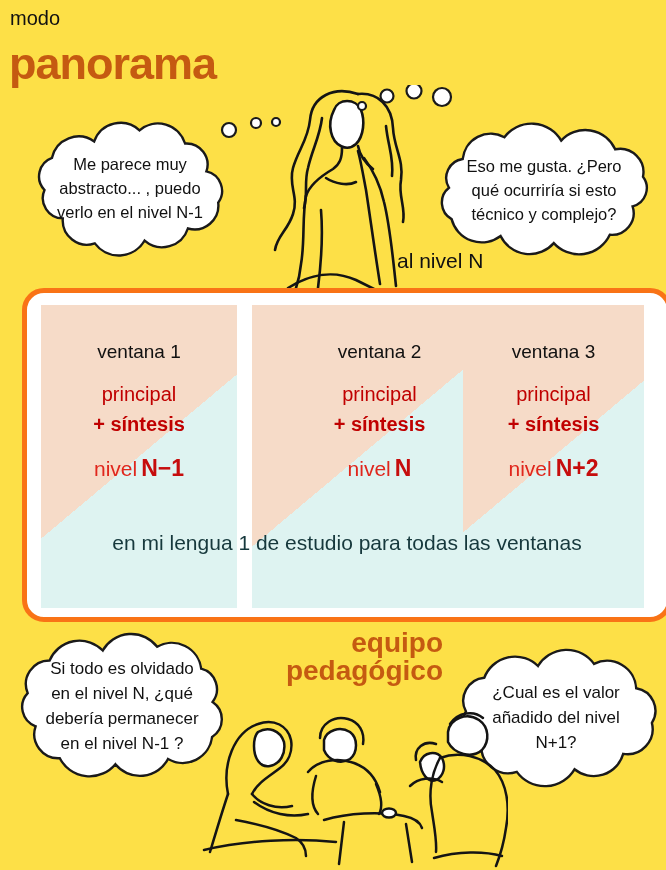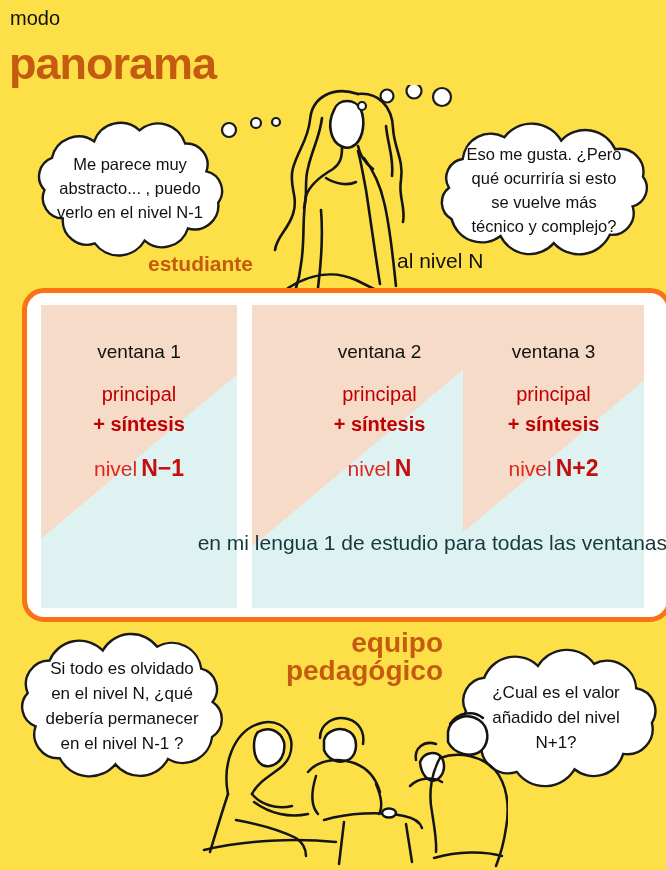--- a/index.html
+++ b/index.html
@@ -21,21 +21,21 @@
 
   .main-box{position:absolute;left:22px;top:288px;width:640px;height:324px;
     background:#fff;border:5px solid #f97316;border-radius:22px;z-index:2;}
   .panel{position:absolute;top:12px;height:303px;width:196px;
     background:linear-gradient(140deg,#F6DBC8 50%,#DEF3F1 50%);}
   .panel .win-name{position:absolute;top:36px;width:100%;text-align:center;font-size:19px;color:#111;}
   .panel .line1{position:absolute;top:78px;width:100%;text-align:center;font-size:20px;font-weight:normal;color:#C00000;}
   .panel .line2{position:absolute;top:108px;width:100%;text-align:center;font-size:20px;font-weight:bold;color:#C00000;}
   .panel .level{position:absolute;top:150px;width:100%;text-align:center;font-size:21px;color:#E0261C;}
   .panel .level b{font-size:23px;color:#C60D0D;margin-left:4px;}
-  .box-caption{position:absolute;left:0;top:238px;width:100%;text-align:right;
+  .box-caption{position:absolute;left:0;top:238px;width:100%;text-align:center;
     font-size:21px;color:#16383C;z-index:3;}
 
   .label-equipo{position:absolute;left:233px;top:629px;width:210px;text-align:right;
     font-size:28px;line-height:28px;font-weight:bold;color:#C55A11;}
 
   .illustration{position:absolute;z-index:1;}
   .overlay3{z-index:3;}
   .overlay4{z-index:4;}
 </style>
 </head>
@@ -87,26 +87,24 @@
     </div>
   </div>
 
   <div class="cloud overlay3 illustration" style="left:424px;top:120px;width:240px;height:140px;">
     <svg width="240" height="140" viewBox="0 0 240 140">
       <path fill="#fff" stroke="#1a1a1a" stroke-width="2.4" d="M 185.8 114.8 A 34.0 34.0 0 0 1 129.8 123.1 A 32.2 32.2 0 0 1 76.6 116.0 A 31.1 31.1 0 0 1 27.6 99.1 A 18.9 18.9 0 0 1 25.0 67.8 A 19.1 19.1 0 0 1 38.7 39.0 A 28.2 28.2 0 0 1 80.4 17.2 A 34.2 34.2 0 0 1 137.2 20.6 A 32.8 32.8 0 0 1 191.2 29.3 A 23.5 23.5 0 0 1 219.0 56.8 A 18.8 18.8 0 0 1 208.6 86.3 A 21.9 21.9 0 0 1 185.8 114.8 Z"></path>
     </svg>
     <div class="cloud-text">
       <span>Eso me gusta. ¿Pero</span>
       <span>qué ocurriría si esto</span>
-      <span>se vuelve más</span>
       <span>técnico y complejo?</span>
     </div>
   </div>
 
-  <div class="label-estudiante">estudiante</div>
   <div class="label-alniveln">al nivel N</div>
 
   <div class="main-box">
 
     <div class="panel" style="left:14px;">
       <div class="win-name">ventana 1</div>
       <div class="line1">principal</div>
       <div class="line2">+ síntesis</div>
       <div class="level"><span>nivel</span><b>N−1</b></div>
     </div>

